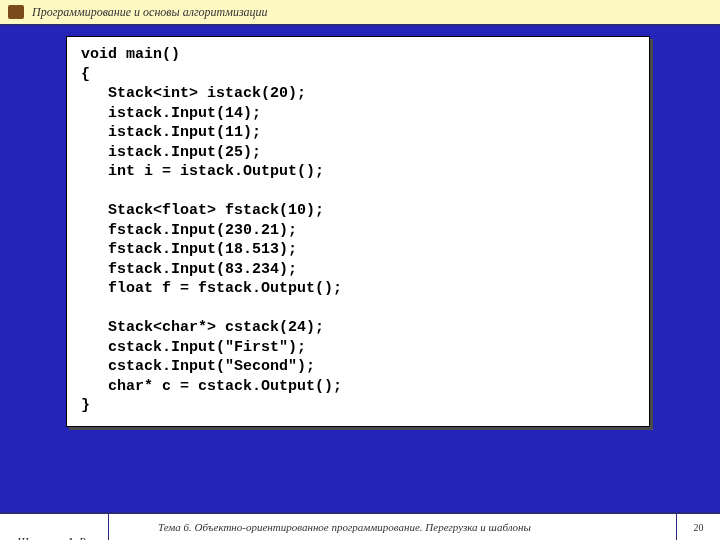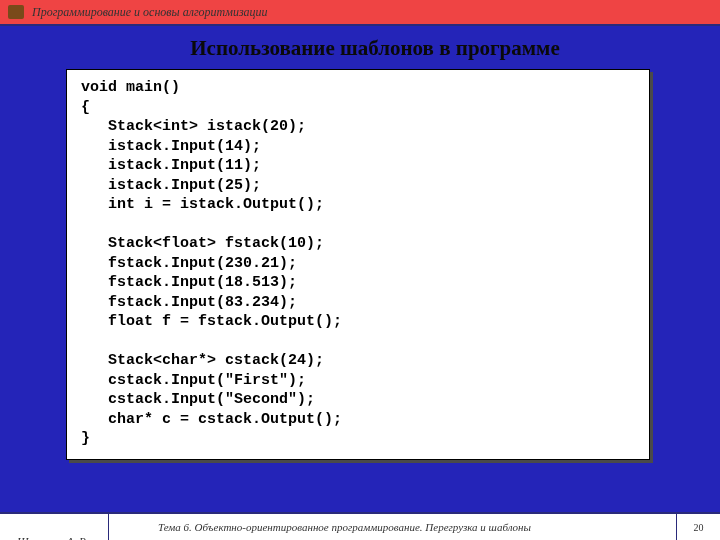--- a/index.html
+++ b/index.html
@@ -5,21 +5,21 @@
   * { box-sizing: border-box; margin: 0; padding: 0; }
   body {
     width: 720px;
     height: 540px;
     font-family: "Times New Roman", serif;
     background: #fff;
     overflow: hidden;
   }
   .header {
     height: 26px;
-    background: #ef4444;
+    background: #fef9c3;
     border-bottom: 2px solid #2a2a7a;
     display: flex;
     align-items: center;
     padding-left: 8px;
     gap: 8px;
   }
   .header .logo {
     width: 16px; height: 14px;
     background: #7a4a1a;
     border-radius: 2px;
@@ -105,21 +105,20 @@
 </style>
 </head>
 <body>
 
 <div class="header">
   <div class="logo"></div>
   <div class="course">Программирование и основы алгоритмизации</div>
 </div>
 
 <div class="content">
-  <div class="slide-title">Использование шаблонов в программе</div>
   <div class="code-wrap">
     <div class="code-shadow"></div>
     <div class="code-box">void main()
 {
    Stack&lt;int&gt; istack(20);
    istack.Input(14);
    istack.Input(11);
    istack.Input(25);
    int i = istack.Output();
 

